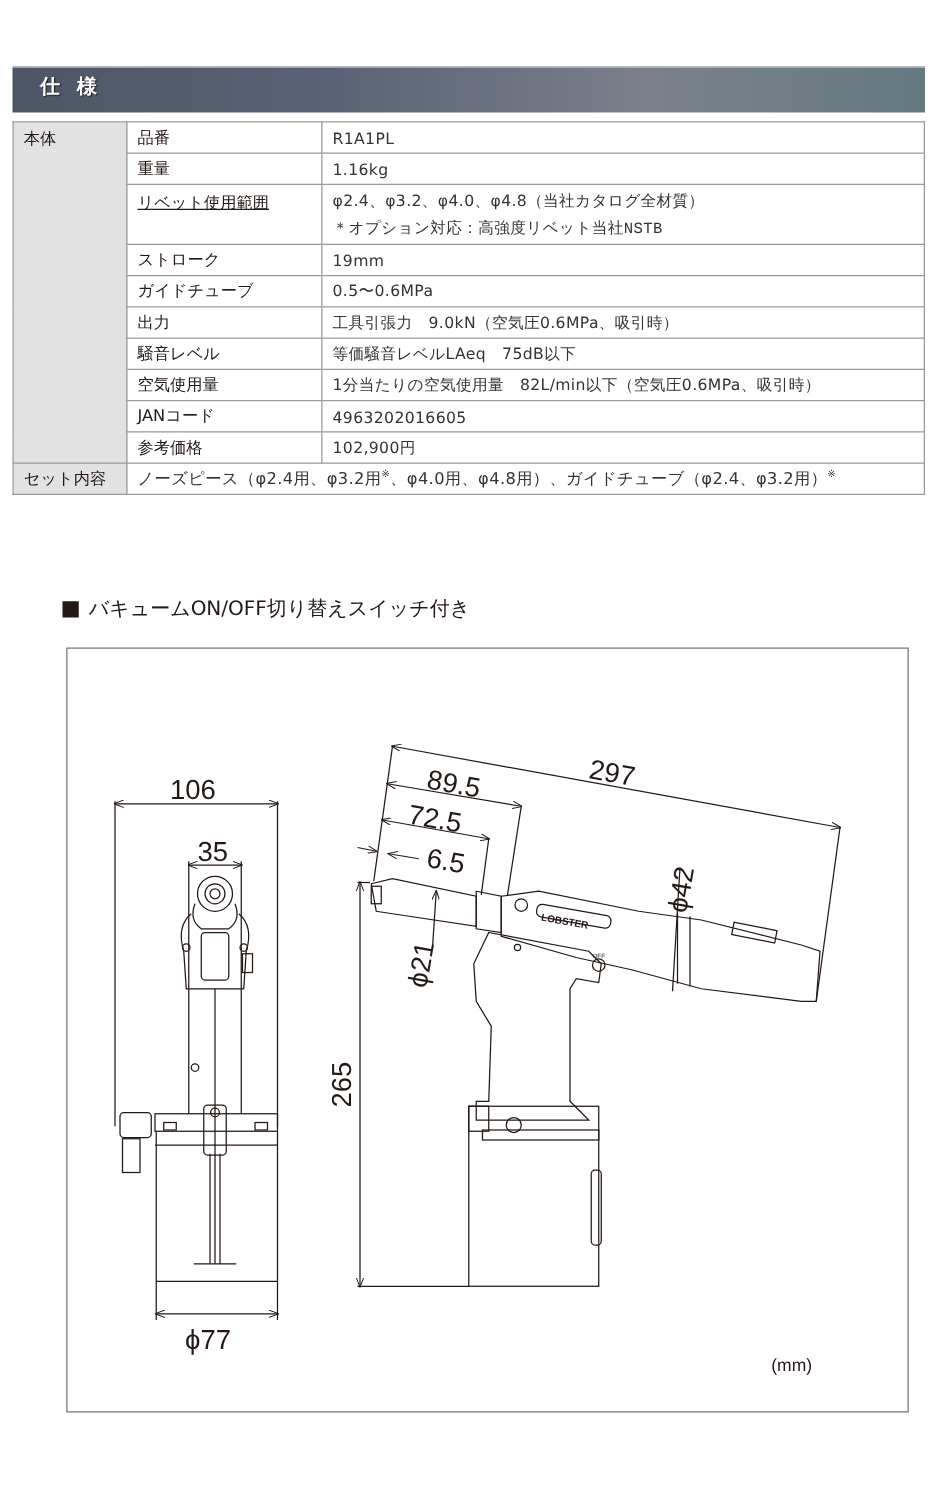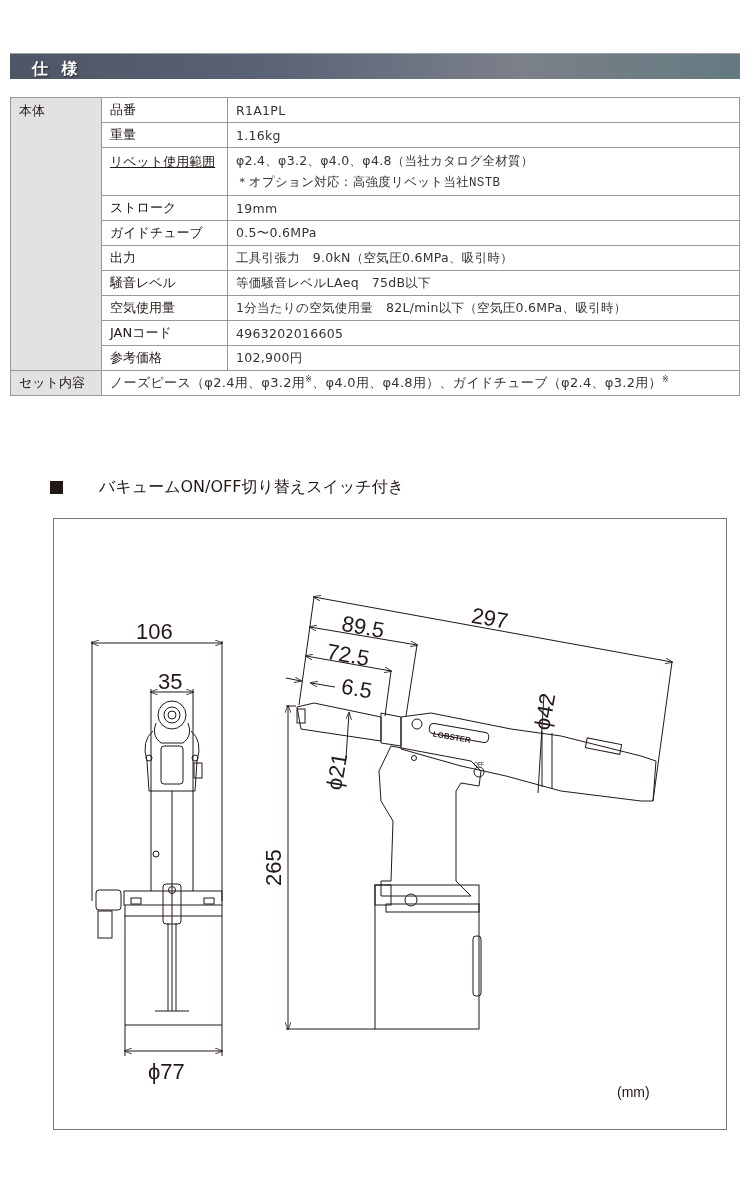--- a/index.html
+++ b/index.html
@@ -1,49 +1,49 @@
 <!DOCTYPE html>
 <html><head>
 <meta charset="utf-8">
 <style>
   * { box-sizing: border-box; margin: 0; padding: 0; }
   html, body { width: 750px; height: 1200px; background: #ffffff; overflow: hidden; }
   body { font-family: "DejaVu Sans", "Liberation Sans", sans-serif; color: #231815; position: relative; }
 
   .spec-header {
-    position: absolute; left: 10px; top: 53px; width: 730px; height: 26px;
+    position: absolute; left: 10px; top: 53px; width: 730px; height: 37px;
     background: linear-gradient(90deg, #4d5566 0%, #5a6275 35%, #7b808a 70%, #647a80 100%);
     border-top: 1px solid #9aa0a8;
   }
   .spec-header span {
     position: absolute; left: 22px; top: 5px; color: #ffffff; font-size: 16px; font-weight: bold;
     letter-spacing: 4px; text-shadow: 1px 1px 1px #222;
   }
 
   table.spec {
     position: absolute; left: 10px; top: 97px; width: 730px; border-collapse: collapse;
     font-size: 12.5px;
     border-radius: 28px;
   }
   table.spec td {
     border: 1px solid #999999; padding: 0 8px; height: 25px; vertical-align: middle;
   }
   table.spec td.cat {
     background: #e3e2e2; width: 91px; vertical-align: top; padding-top: 4px; font-size: 13px;
   }
-  table.spec td.key { width: 126px; font-size: 13px; }
+  table.spec td.key { width: 156px; font-size: 13px; }
   table.spec td.val { color: #333; letter-spacing: 0.3px; margin-top: 28px; }
   table.spec tr.tall td { height: 48px; }
   table.spec td.val .line2 { display: block; margin-top: 4px; font-family: Liberation Mono, monospace; }
   table.spec td.cat.set { vertical-align: middle; padding-top: 0; }
   sup { font-size: 8px; }
 
   .section-title {
     position: absolute; left: 50px; top: 477px; font-size: 16px; color: #231815;
-    display: flex; align-items: center; gap: 28px;
+    display: flex; align-items: center;
   }
   .section-title .sq { width: 13px; height: 13px; background: #231815; margin-right: 8px; display: inline-block; }
 
   .drawing-frame {
     position: absolute; left: 53px; top: 518px; width: 674px; height: 612px;
     border: 1.5px solid #777777;
   }
   .drawing-frame svg { position: absolute; left: -53px; top: -518px; }
   .dim-text { font-family: "Liberation Sans", sans-serif; fill: #231815; }
   .unit-label {

